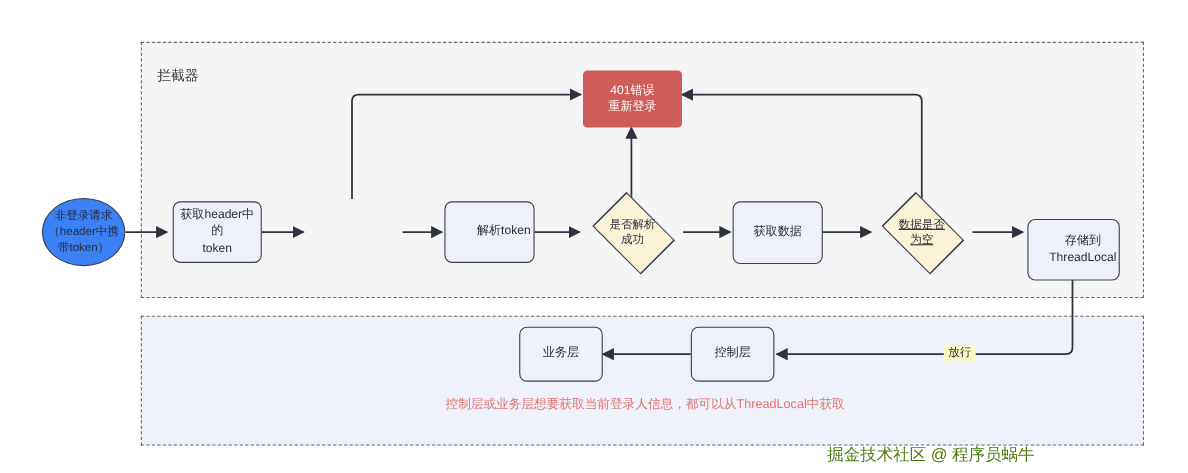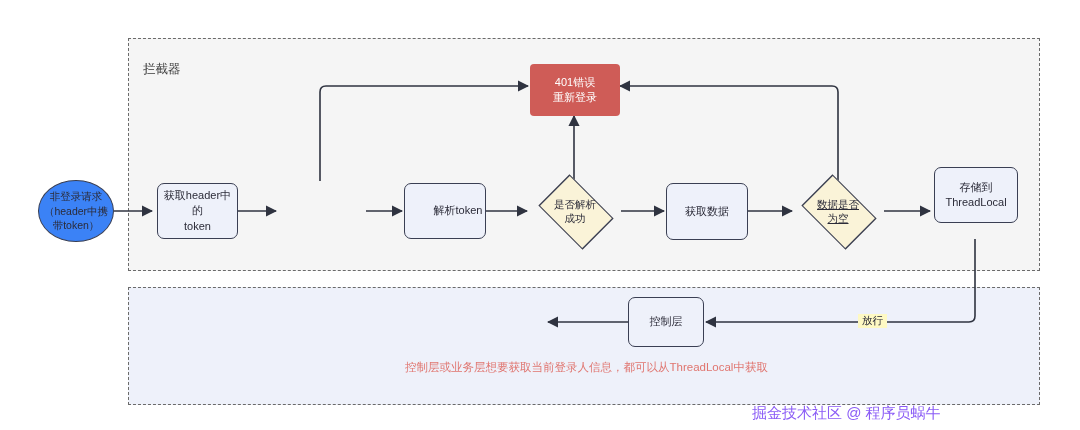--- a/index.html
+++ b/index.html
@@ -137,21 +137,21 @@
     color: #e0756f;
     white-space: nowrap;
   }
 
   
   .watermark-main {
     position: absolute;
     left: 752px;
     top: 404px;
     font-size: 15px;
-    color: #8b5cf6;
+    color: #4d7c0f;
     white-space: nowrap;
   }
   .watermark-overlay {
     position: absolute;
     left: 758px;
     top: 398px;
     font-size: 22px;
     color: rgba(120,120,150,0.22);
     white-space: nowrap;
     letter-spacing: 1px;
@@ -234,36 +234,39 @@
   </div>
 
   <div class="node node-diamond" style="left:792px; top:181px; width:92px; height:60px;text-decoration:underline;">
     <div class="dia-shape"></div>
     <div class="dia-label">
       <div>数据是否</div>
       <div>为空</div>
     </div>
   </div>
 
-  <div class="node node-rect" style="left:934px; top:167px; width:84px; height:56px;">
+  <div class="node node-rect" style="left:934px; top:199px; width:84px; height:56px;justify-content:flex-end;">
     <div>
       <div>存储到</div>
       <div>ThreadLocal</div>
     </div>
   </div>
 
   <div class="node node-error" style="left:530px; top:64px; width:90px; height:52px;">
     <div>
       <div>401错误</div>
       <div>重新登录</div>
     </div>
   </div>
 
   <div class="node node-rect" style="left:628px; top:297px; width:76px; height:50px;">
     <div>控制层</div>
   </div>
 
+  <div class="node node-rect" style="left:472px; top:297px; width:76px; height:50px;">
+    <div>业务层</div>
+  </div>
 
   <div id="threadlocal-note">控制层或业务层想要获取当前登录人信息，都可以从ThreadLocal中获取</div>
 
   <div class="watermark-main">掘金技术社区 @ 程序员蜗牛</div>
 
 </div>
 
 </body></html>

